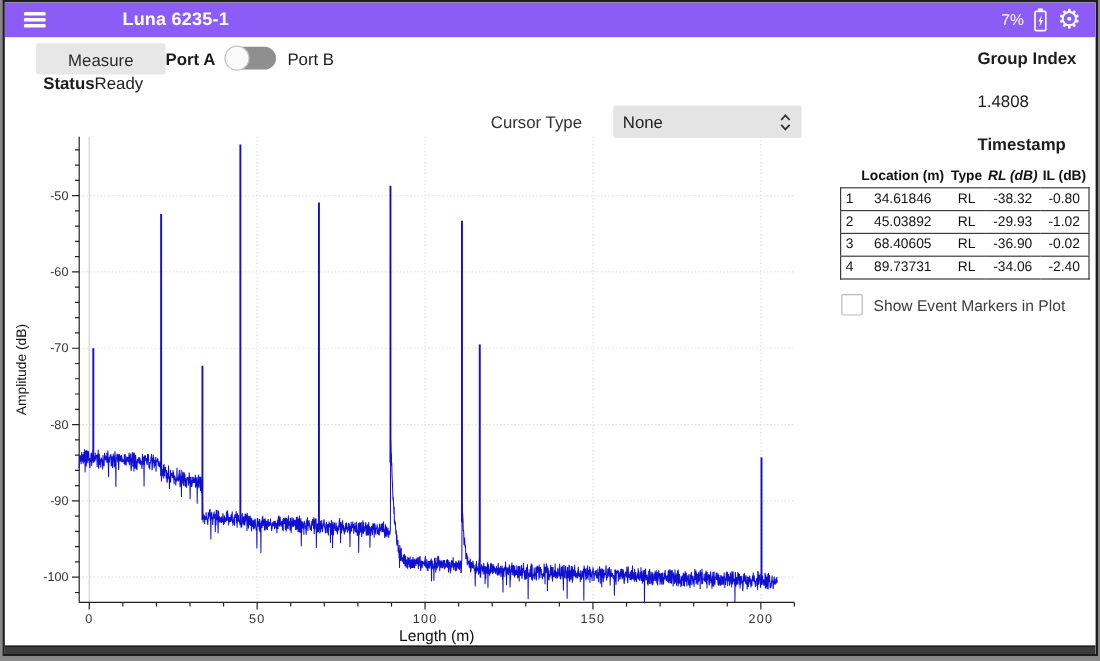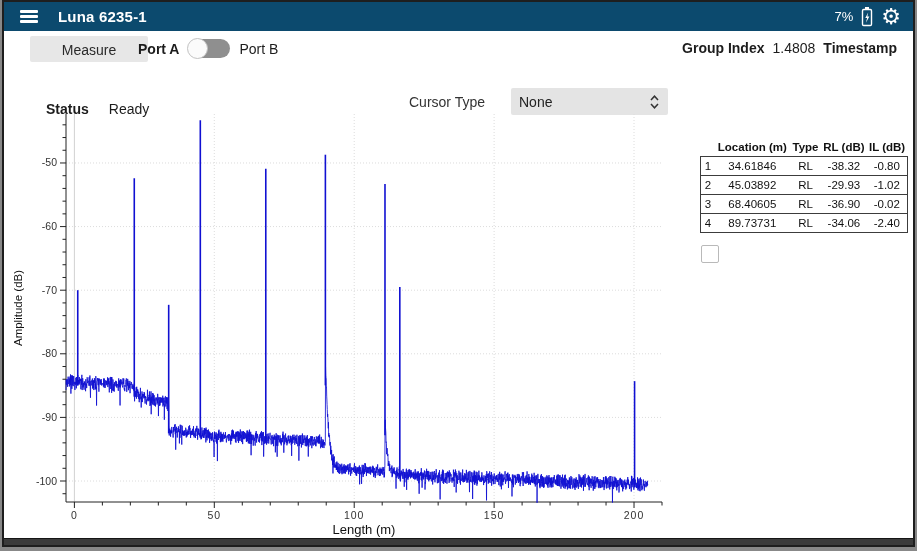--- a/index.html
+++ b/index.html
@@ -5,29 +5,29 @@
   html,body{margin:0;padding:0;background:#888;}
   *{box-sizing:border-box;font-family:"Liberation Sans","DejaVu Sans",sans-serif;}
   .screen{position:relative;width:913px;height:547px;border:2px solid #1e1e1e;background:#fff;overflow:hidden;margin:0 auto;}
   .titlebar{position:absolute;left:0;top:0;right:0;height:29px;display:flex;align-items:center;color:#fff;}
   .hamburger{width:18px;height:13px;display:flex;flex-direction:column;justify-content:space-between;margin-left:16px;cursor:pointer;}
   .hamburger span{display:block;height:2.6px;background:#fff;border-radius:1px;}
   .tb-title{margin-left:20px;font-size:15px;font-weight:600;letter-spacing:.2px;}
   .tb-right{margin-left:auto;display:flex;align-items:center;gap:7px;margin-right:12px;}
   .batt-pct{font-size:13px;}
   .gear{font-size:22px;line-height:22px;color:#fff;cursor:pointer;font-family:"DejaVu Sans",sans-serif;}
-  .btn-measure{position:absolute;left:26px;top:34px;width:118px;height:26px;background:#e7e7e7;border:none;
+  .btn-measure{position:absolute;left:26px;top:34px;width:108px;height:26px;background:#e7e7e7;border:none;
     font-size:14px;color:#2a2a2a;text-align:center;line-height:26px;cursor:pointer;border-radius:2px;}
   .lbl{font-size:14px;color:#1c1c1c;}
   .bold{font-weight:700;}
   .port-row{position:absolute;left:134px;top:37px;display:flex;align-items:center;gap:9px;text-align:center;}
   .toggle{position:relative;width:42px;height:19px;background:#8f8f8f;border-radius:10px;cursor:pointer;}
   .toggle .knob{position:absolute;left:-1px;top:-1px;width:21px;height:21px;background:#fbfbfb;border:1px solid #c2c2c2;border-radius:50%;}
-  .gi-row{position:absolute;right:16px;top:38px;display:flex;align-items:center;gap:8px;white-space:nowrap;}
-  .status-row{position:absolute;left:42px;top:59px;display:flex;gap:20px;margin-top:40px;}
+  .gi-row{position:absolute;right:16px;top:38px;display:flex;align-items:flex-start;gap:20px;white-space:nowrap;flex-direction:column;}
+  .status-row{position:absolute;left:32px;top:59px;display:flex;gap:0;}
   .cursor-row{position:absolute;left:405px;top:86px;display:flex;align-items:center;gap:26px;}
   .dropdown{width:157px;height:27px;background:#e4e4e4;display:flex;align-items:center;padding:0 8px;cursor:pointer;border-radius:2px;}
   .dropdown .dd-val{font-size:14px;color:#222;flex:1;}
   .events{position:absolute;left:696px;top:99px;width:208px;}
   .events-title{font-size:16px;font-weight:700;text-align:center;color:#111;margin-bottom:4px;}
   table.evt{border-collapse:collapse;width:100%;font-size:11.5px;color:#111;margin-top:37px;}
   table.evt th{font-weight:700;padding:3px 2px;text-align:center;white-space:nowrap;}
   table.evt tbody{border:1px solid #3c3c3c;}
   table.evt td{padding:3px 2px;text-align:center;border-top:1px solid #3c3c3c;white-space:nowrap;}
   table.evt tbody tr:first-child td{border-top:none;}
@@ -35,21 +35,21 @@
   .chk{width:18px;height:18px;background:#fff;border:1px solid #b9b9b9;border-radius:2px;cursor:pointer;}
   .chk-lbl{font-size:13px;color:#3d3d3d;}
   .chart-wrap{position:absolute;left:4px;top:94px;width:662px;height:452px;}
   .bottom-bar{position:absolute;left:0;right:0;bottom:0;height:7px;background:#3b3b3b;border-top:1px solid #161616;}
 </style>
 </head>
 <body>
 
 <div class="screen">
 
-  <div class="titlebar" id="titlebar" style="background: #0c4a6e;">
+  <div class="titlebar" id="titlebar" style="background: #8b5cf6; gap: 44px;">
     <div class="hamburger">
       <span></span>
       <span></span>
       <span></span>
     </div>
     <div class="tb-title">Luna 6235-1</div>
     <div class="tb-right">
       <span class="batt-pct">7%</span>
       <svg width="14" height="22" viewBox="0 0 14 22">
         <rect x="5" y="1" width="4" height="2.5" fill="#fff"></rect>
@@ -92,21 +92,21 @@
     </div>
   </div>
 
   <div class="events">
     <table class="evt">
       <thead>
         <tr>
           <th style="width:20px;"></th>
           <th style="width:78px;">Location (m)</th>
           <th style="width:34px;">Type</th>
-          <th style="width:44px;">RL (dB)</th>
+          <th style="width:44px;font-style:italic;">RL (dB)</th>
           <th style="width:42px;">IL (dB)</th>
         </tr>
       </thead>
       <tbody>
         <tr>
           <td>1</td>
           <td>34.61846</td>
           <td>RL</td>
           <td>-38.32</td>
           <td>-0.80</td>
@@ -131,20 +131,21 @@
           <td>RL</td>
           <td>-34.06</td>
           <td>-2.40</td>
         </tr>
       </tbody>
     </table>
   </div>
 
   <div class="chk-row">
     <div class="chk" id="evt-chk"></div>
+    <span class="chk-lbl">Show Event Markers in Plot</span>
   </div>
 
   <div class="chart-wrap">
     <svg id="chart" width="662" height="452" viewBox="0 0 662 452">
         <line x1="58" y1="66.97704918032788" x2="654" y2="66.97704918032788" stroke="#dcdcdc" stroke-width="1" stroke-dasharray="1,2"></line>
         <line x1="58" y1="130.58360655737707" x2="654" y2="130.58360655737707" stroke="#dcdcdc" stroke-width="1" stroke-dasharray="1,2"></line>
         <line x1="58" y1="194.19016393442627" x2="654" y2="194.19016393442627" stroke="#dcdcdc" stroke-width="1" stroke-dasharray="1,2"></line>
         <line x1="58" y1="257.79672131147544" x2="654" y2="257.79672131147544" stroke="#dcdcdc" stroke-width="1" stroke-dasharray="1,2"></line>
         <line x1="58" y1="321.4032786885246" x2="654" y2="321.4032786885246" stroke="#dcdcdc" stroke-width="1" stroke-dasharray="1,2"></line>
         <line x1="58" y1="385.0098360655738" x2="654" y2="385.0098360655738" stroke="#dcdcdc" stroke-width="1" stroke-dasharray="1,2"></line>

